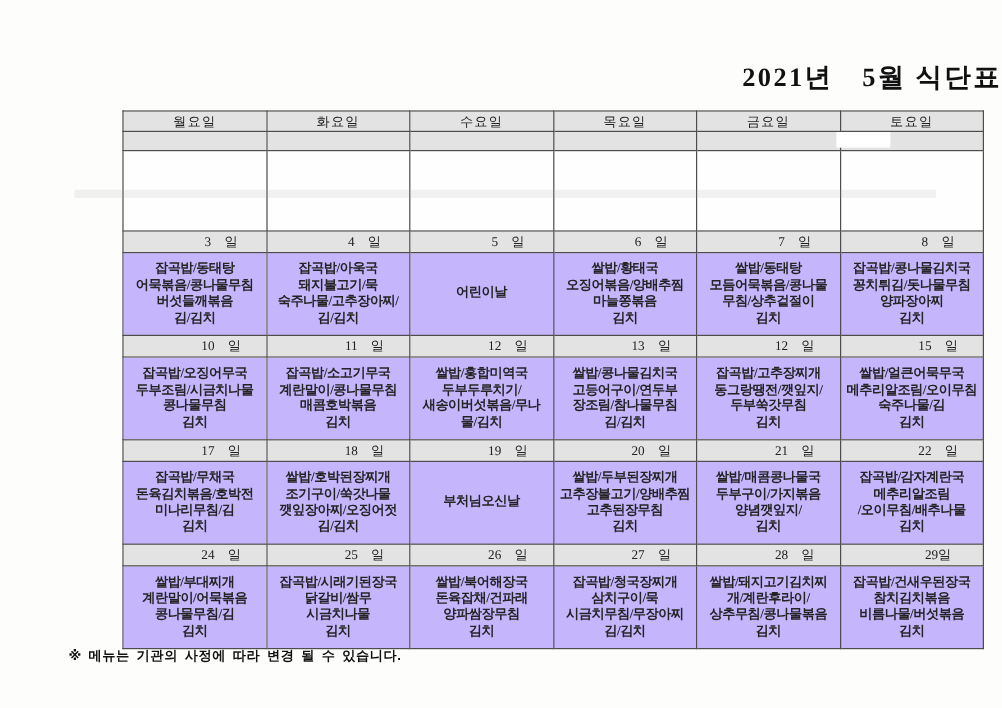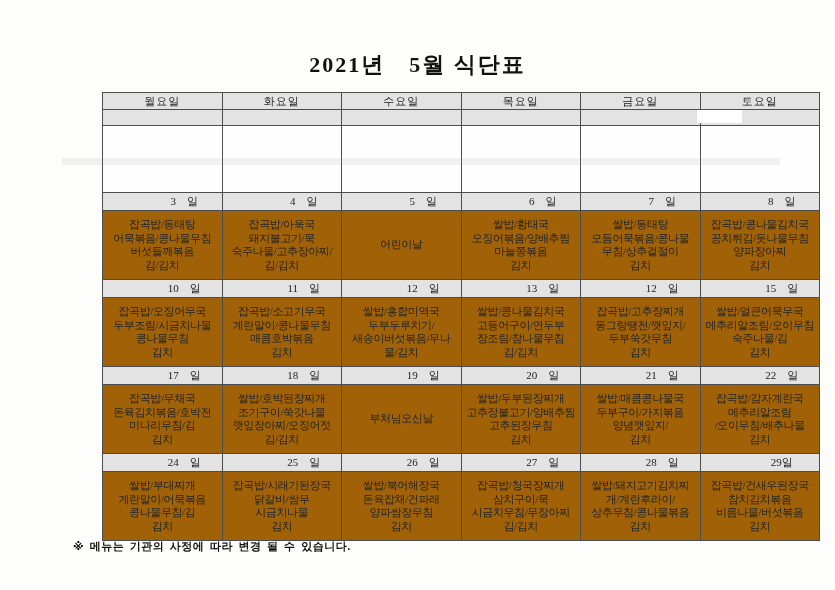--- a/index.html
+++ b/index.html
@@ -1,48 +1,48 @@
 <!DOCTYPE html>
 <html><head>
 <meta charset="utf-8">
 <style>
   html,body{margin:0;padding:0;background:#ffffff;}
   .page{
     position:relative;width:835px;height:590px;background:#fdfdfc;
     font-family:"Liberation Serif","DejaVu Serif",serif;color:#1c1c1c;overflow:hidden;
   }
   .title{
-    position:absolute;top:50px;left:0;right:0;text-align:center;
+    position:absolute;top:50px;left:0;right:0;text-align:right;
     font-size:22px;font-weight:bold;letter-spacing:2px;color:#111;
   }
   table.menu-table{
     position:absolute;left:62px;top:92px;width:718px;
     border-collapse:collapse;table-layout:fixed;
     font-size:11px;
     margin-left:40px;
   }
   table.menu-table td,table.menu-table th{
     border:1px solid #4d4d4d;padding:0;margin:0;
     text-align:center;vertical-align:middle;font-weight:normal;
     overflow:hidden;
   }
   tr.head-row th{
     height:16px;background:#e3e3e3;font-size:11px;letter-spacing:1px;color:#222;
   }
   tr.blank-gray-row td{height:15px;background:#e3e3e3;}
   tr.blank-white-row td{height:66px;background:#fefefe;}
   tr.date-row td{height:17px;background:#e3e3e3;font-size:11px;color:#222;padding-left:44px;}
   tr.menu-row td{
-    height:68px;background:#a16207;white-space:pre-line;
-    line-height:13.5px;letter-spacing:-0.4px;color:#242424;
+    height:68px;background:#c4b5fd;white-space:pre-line;
+    line-height:13.5px;letter-spacing:-0.4px;color:#242424;font-weight:bold;
   }
   .footnote{
     position:absolute;left:57px;top:539px;
     font-family:"Liberation Sans","DejaVu Sans",sans-serif;
-    font-size:11px;font-weight:bold;letter-spacing:0.5px;word-spacing:2px;color:#111;margin-left:16px;
+    font-size:11px;font-weight:bold;letter-spacing:0.5px;word-spacing:2px;color:#111;
   }
   .whiteout-patch{
     position:absolute;left:697px;top:110px;width:45px;height:13px;
     background:#ffffff;
   }
   .scan-streak{
     position:absolute;left:62px;top:158px;width:718px;height:7px;
     background:rgba(160,160,160,0.14);
   }
 </style>

